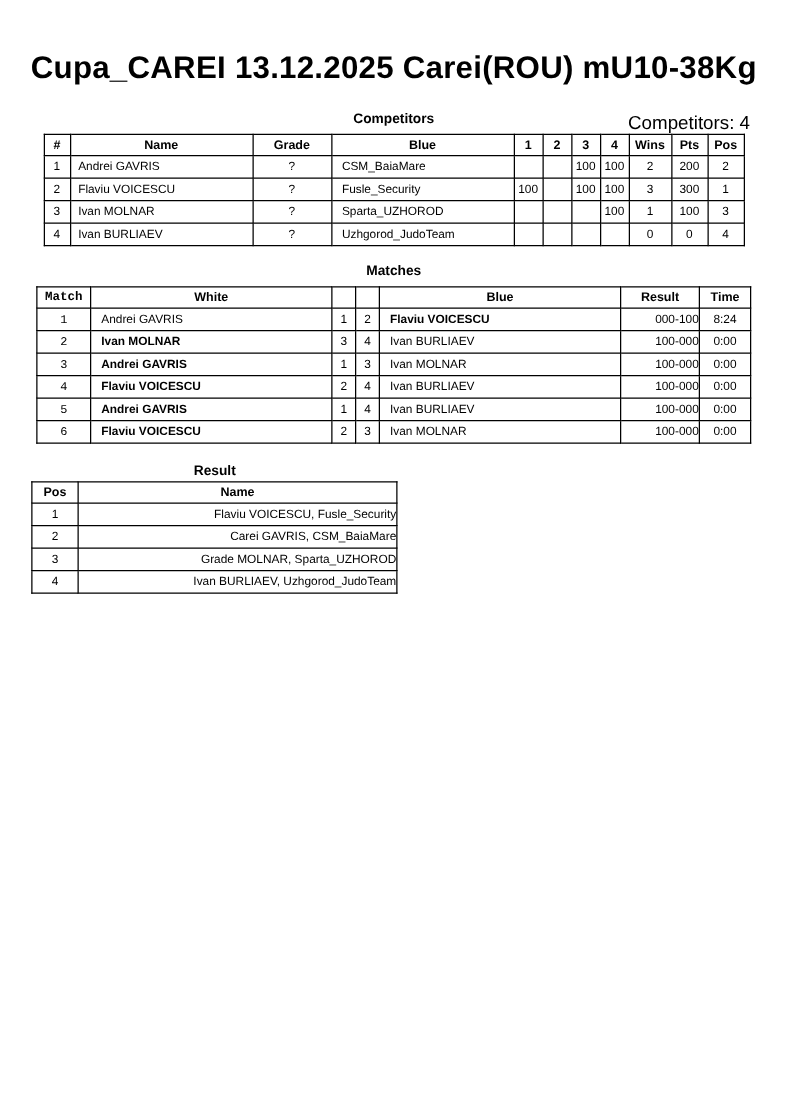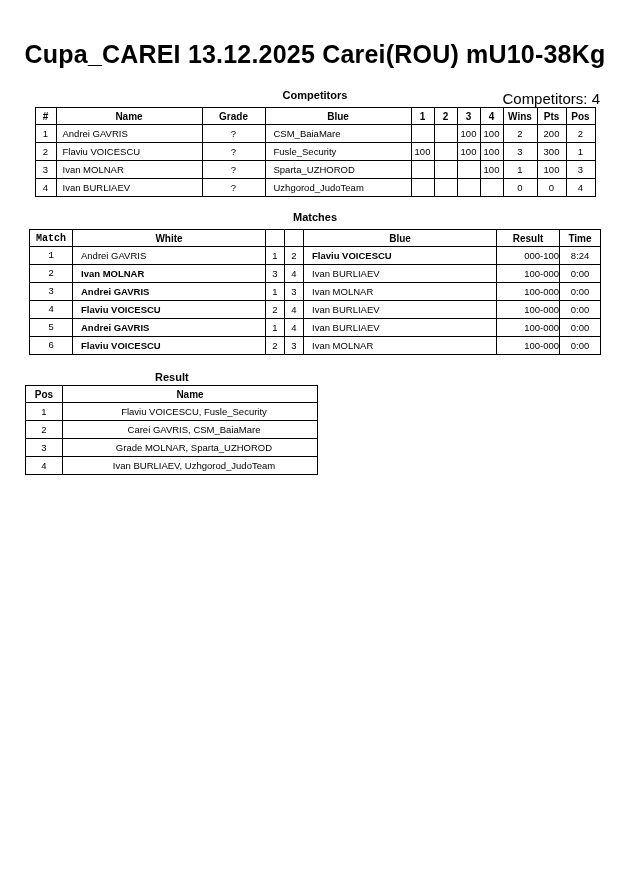--- a/index.html
+++ b/index.html
@@ -142,21 +142,21 @@
     font-size: 10px;
     text-align: center;
     vertical-align: middle;
   }
   table.results td {
     height: 17px;
     font-size: 9.5px;
     vertical-align: middle;
   }
   .r-pos { width: 36px; text-align: center; }
-  .r-name { width: 254px; padding-left: 8px; text-align: center; }
+  .r-name { width: 254px; padding-left: 8px; text-align: right; }
 </style>
 </head>
 <body>
 
 <div class="page">
 
   <div class="title">Cupa_CAREI  13.12.2025  Carei(ROU)   mU10-38Kg</div>
 
   <div class="section-head">
     <div class="section-title">Competitors</div>

